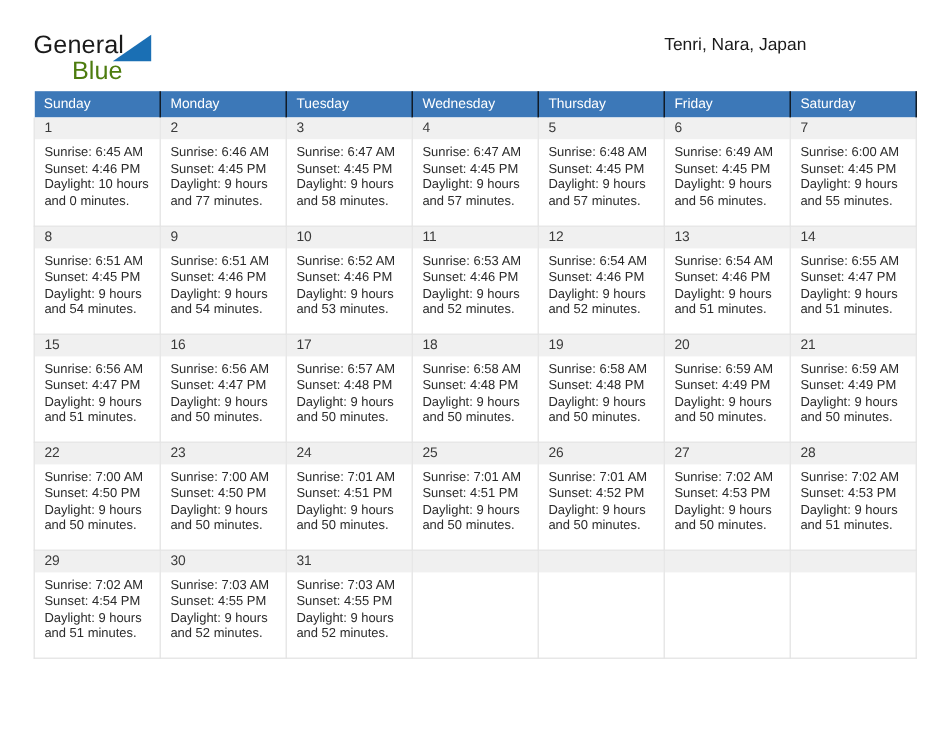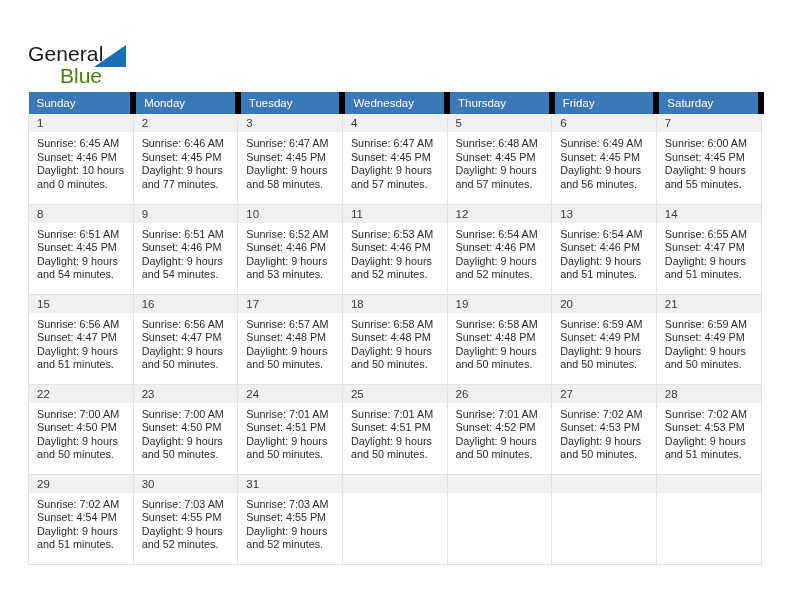--- a/index.html
+++ b/index.html
@@ -12,21 +12,21 @@
     background: #ffffff;
     font-family: "Liberation Sans", sans-serif;
     color: #000000;
     overflow: hidden;
   }
   .page {
     position: relative;
     width: 700px;
     height: 612px;
     box-sizing: border-box;
-    padding: 16px 28px;
+    padding: 0 28px;
   }
 
   
   .header {
     display: flex;
     align-items: flex-start;
     justify-content: space-between;
     padding-top: 26px;
     height: 72px;
     box-sizing: border-box;
@@ -91,21 +91,21 @@
   }
   .calendar th {
     background: #3c78b8;
     color: #ffffff;
     font-size: 11.5px;
     font-weight: normal;
     text-align: left;
     padding: 5px 0 5px 8px;
     height: 20px;
     box-sizing: border-box;
-    border-right: 6px solid #000000;
+    border-right: 1px solid #000000;
   }
   .calendar td {
     vertical-align: top;
     padding: 0;
     border: 1px solid #e2e2e2;
     border-top: none;
     height: 90px;
     box-sizing: border-box;
     background: #ffffff;
   }
@@ -145,20 +145,21 @@
 
   <div class="header">
 
     <div class="brand">
       <span class="brand-general">General</span>
       <span class="brand-triangle"></span>
       <span class="brand-blue">Blue</span>
     </div>
 
     <div class="title-block">
+      <div class="location">Tenri, Nara, Japan</div>
     </div>
 
   </div>
 
   <table class="calendar">
     <thead>
       <tr>
         <th>Sunday</th>
         <th>Monday</th>
         <th>Tuesday</th>

